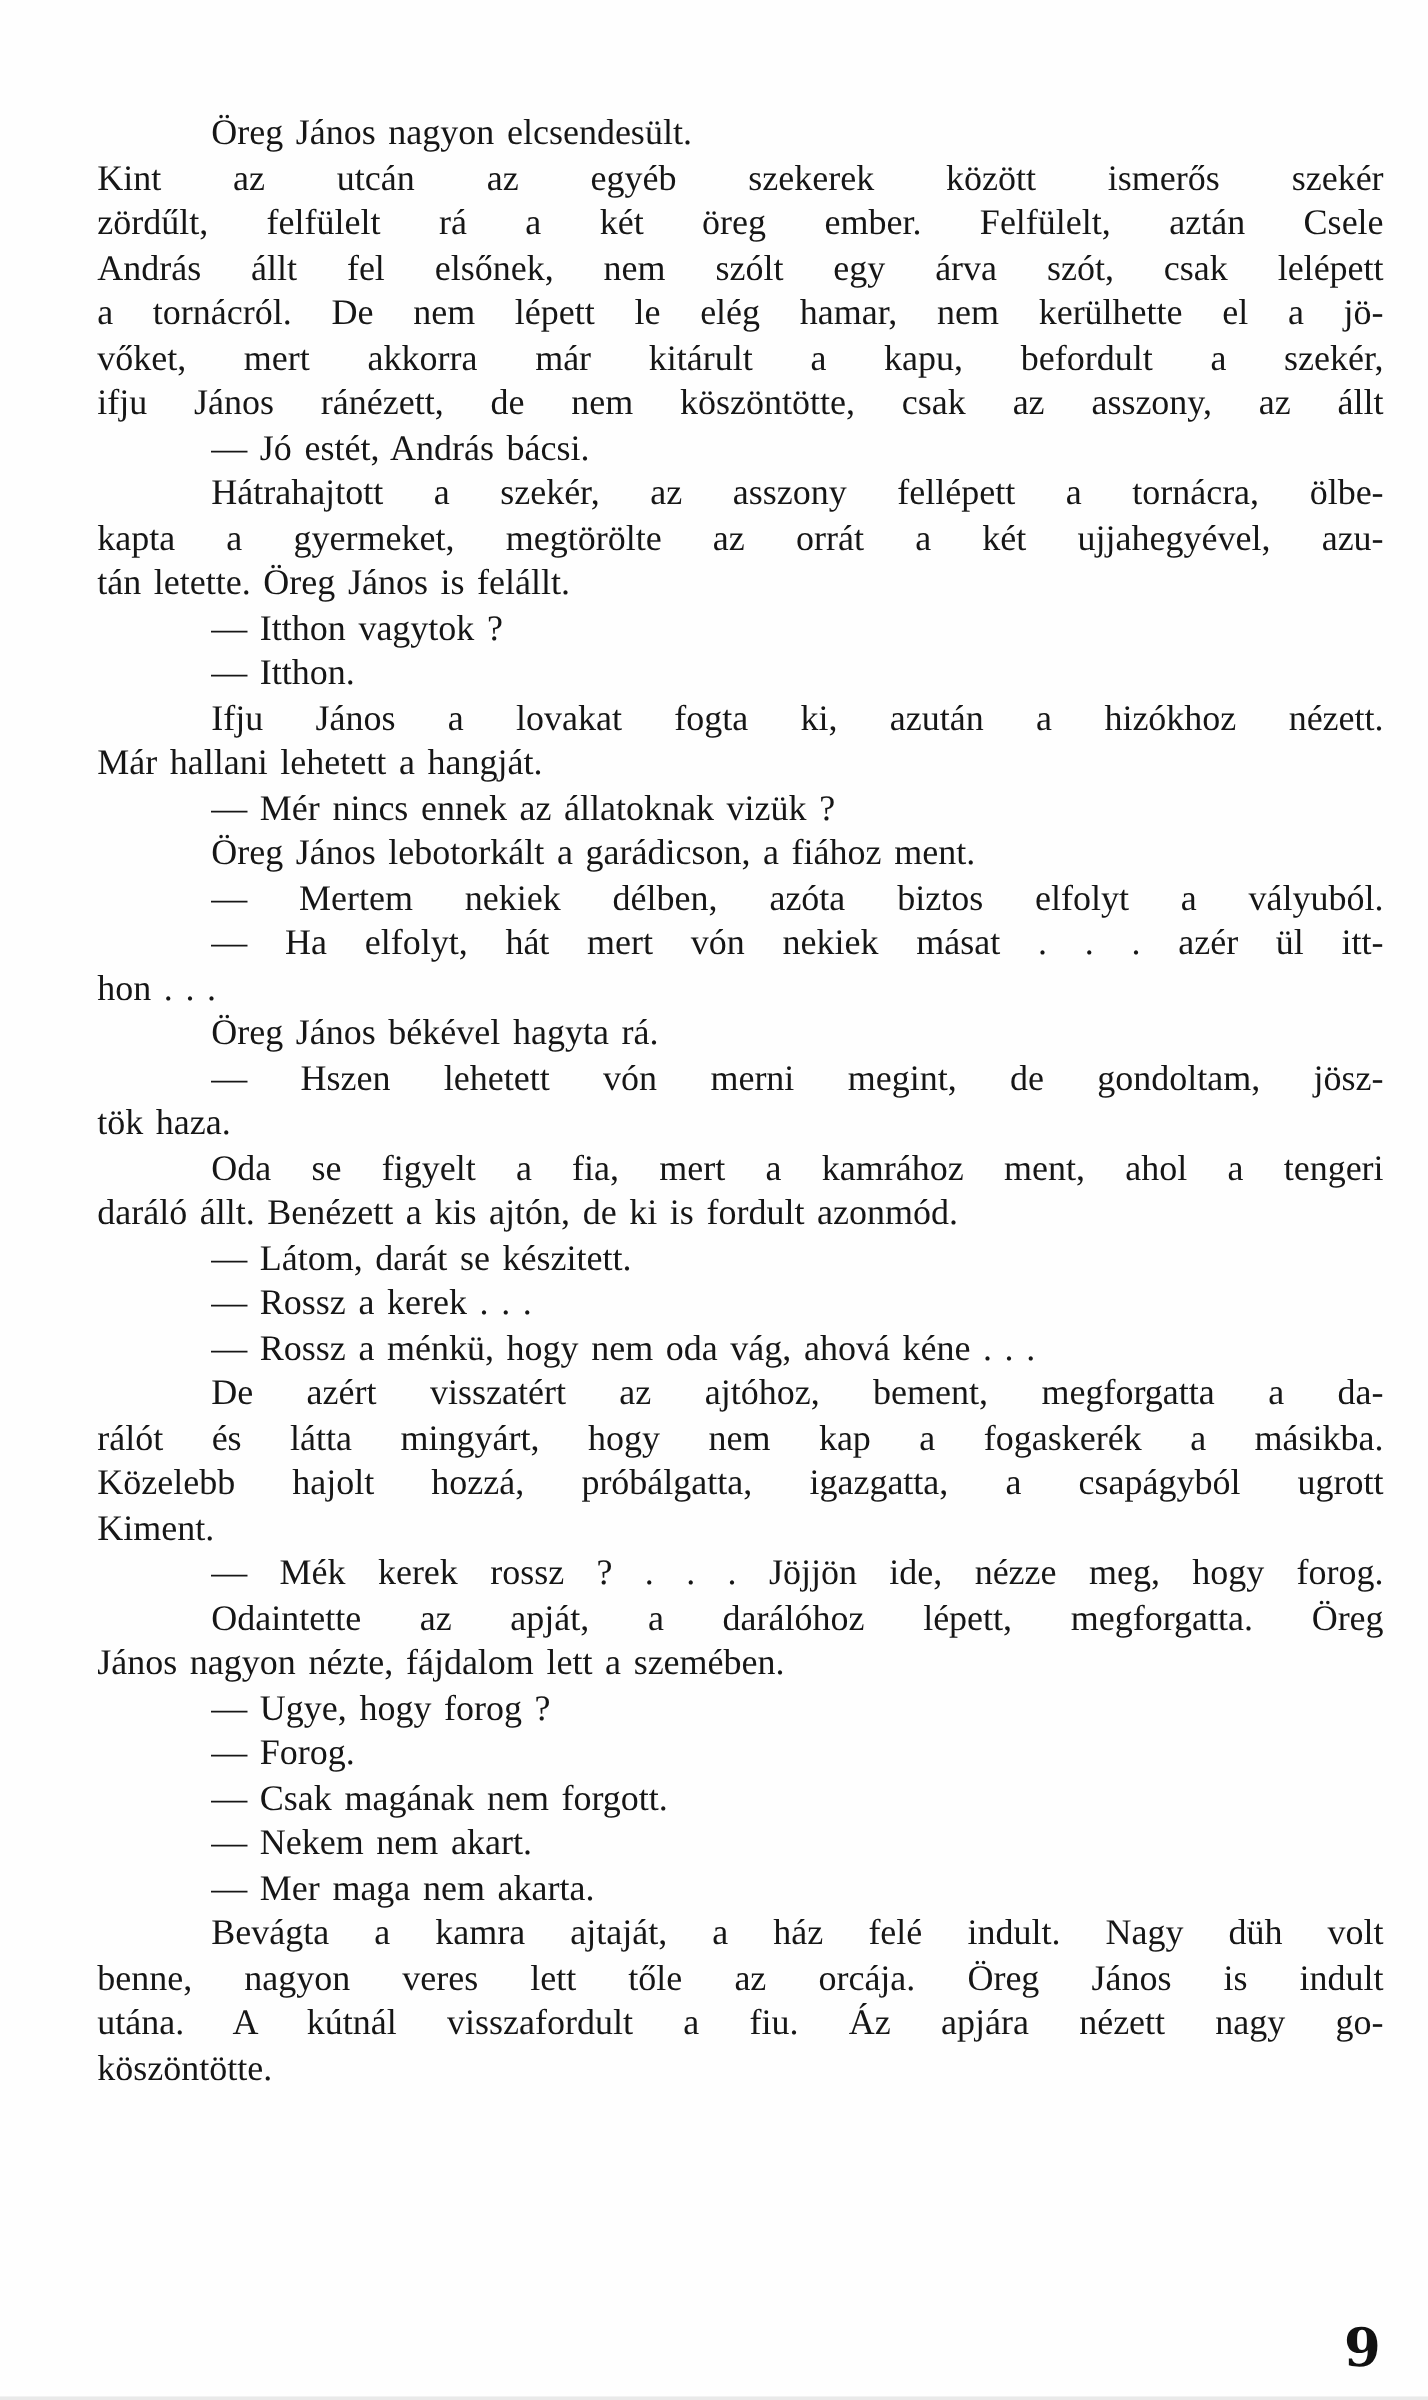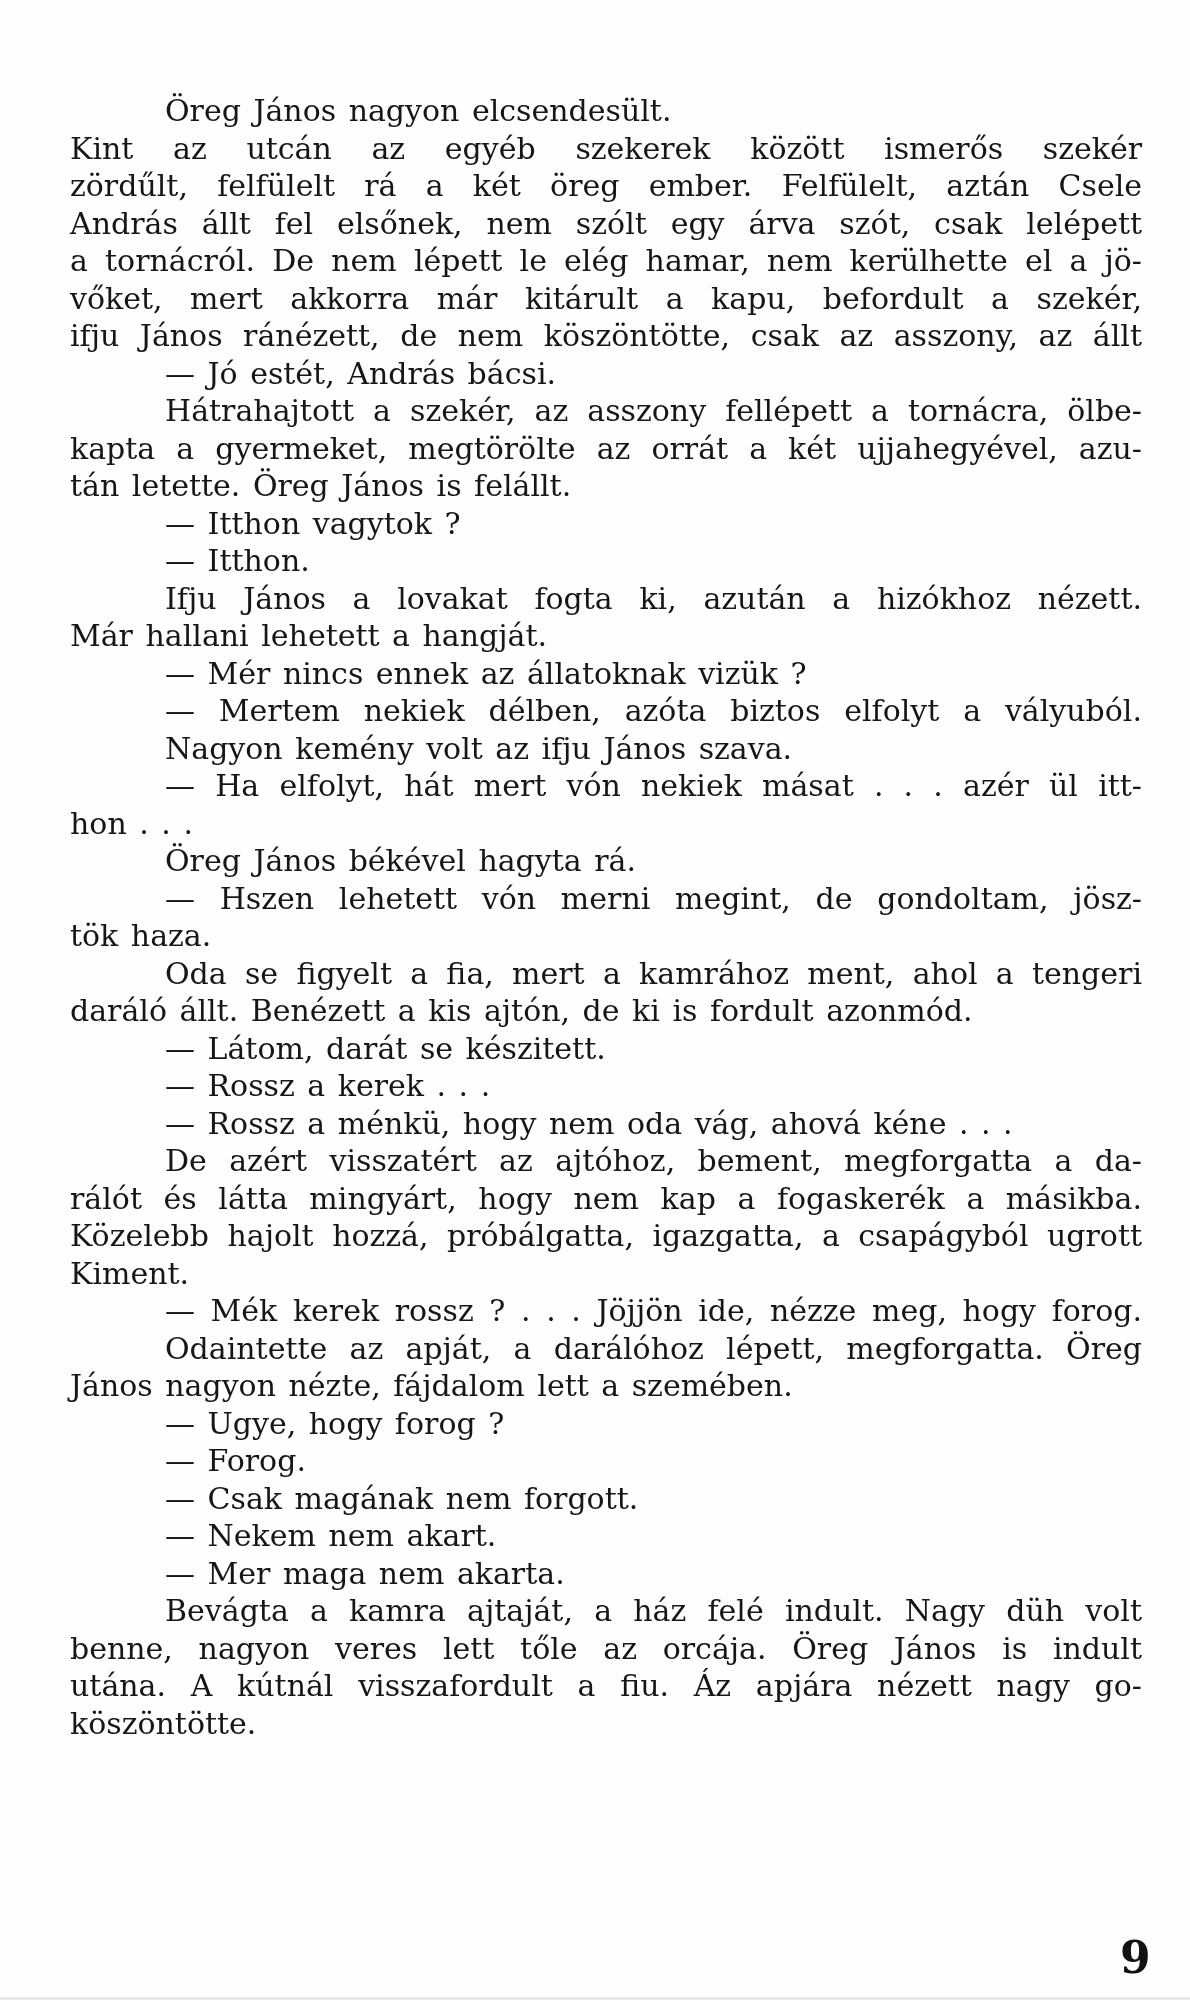--- a/index.html
+++ b/index.html
@@ -11,26 +11,27 @@
     position: relative;
     width: 1190px;
     height: 2000px;
     background: #fefefe;
     overflow: hidden;
     font-family: "DejaVu Serif", "Liberation Serif", serif;
     color: #161616;
   }
   .page-text {
     position: absolute;
-    left: 70px;
+    left: 81px;
     top: 92px;
     width: 1072px;
     font-size: 30px;
     line-height: 37.5px;
     word-spacing: 3px;
+    font-family: Liberation Serif, serif;
   }
   .line {
     text-align: justify;
     text-align-last: left;
   }
   .line.fill {
     text-align-last: justify;
   }
   .line.indent {
     text-indent: 95px;
@@ -68,22 +69,22 @@
       <div class="line fill">ifju János ránézett, de nem köszöntötte, csak az asszony, az állt</div>
       <div class="line indent">— Jó estét, András bácsi.</div>
       <div class="line indent fill">Hátrahajtott a szekér, az asszony fellépett a tornácra, ölbe-</div>
       <div class="line fill">kapta a gyermeket, megtörölte az orrát a két ujjahegyével, azu-</div>
       <div class="line">tán letette. Öreg János is felállt.</div>
       <div class="line indent">— Itthon vagytok ?</div>
       <div class="line indent">— Itthon.</div>
       <div class="line indent fill">Ifju János a lovakat fogta ki, azután a hizókhoz nézett.</div>
       <div class="line">Már hallani lehetett a hangját.</div>
       <div class="line indent">— Mér nincs ennek az állatoknak vizük ?</div>
+      <div class="line indent">Öreg János lebotorkált a garádicson, a fiához ment.</div>
       <div class="line indent fill">— Mertem nekiek délben, azóta biztos elfolyt a vályuból.</div>
-      <div class="line indent">Nagyon kemény volt az ifju János szava.</div>
       <div class="line indent fill">— Ha elfolyt, hát mert vón nekiek másat . . . azér ül itt-</div>
       <div class="line">hon . . .</div>
       <div class="line indent">Öreg János békével hagyta rá.</div>
       <div class="line indent fill">— Hszen lehetett vón merni megint, de gondoltam, jösz-</div>
       <div class="line">tök haza.</div>
       <div class="line indent fill">Oda se figyelt a fia, mert a kamrához ment, ahol a tengeri</div>
       <div class="line">daráló állt. Benézett a kis ajtón, de ki is fordult azonmód.</div>
       <div class="line indent">— Látom, darát se készitett.</div>
       <div class="line indent">— Rossz a kerek . . .</div>
       <div class="line indent">— Rossz a ménkü, hogy nem oda vág, ahová kéne . . .</div>

